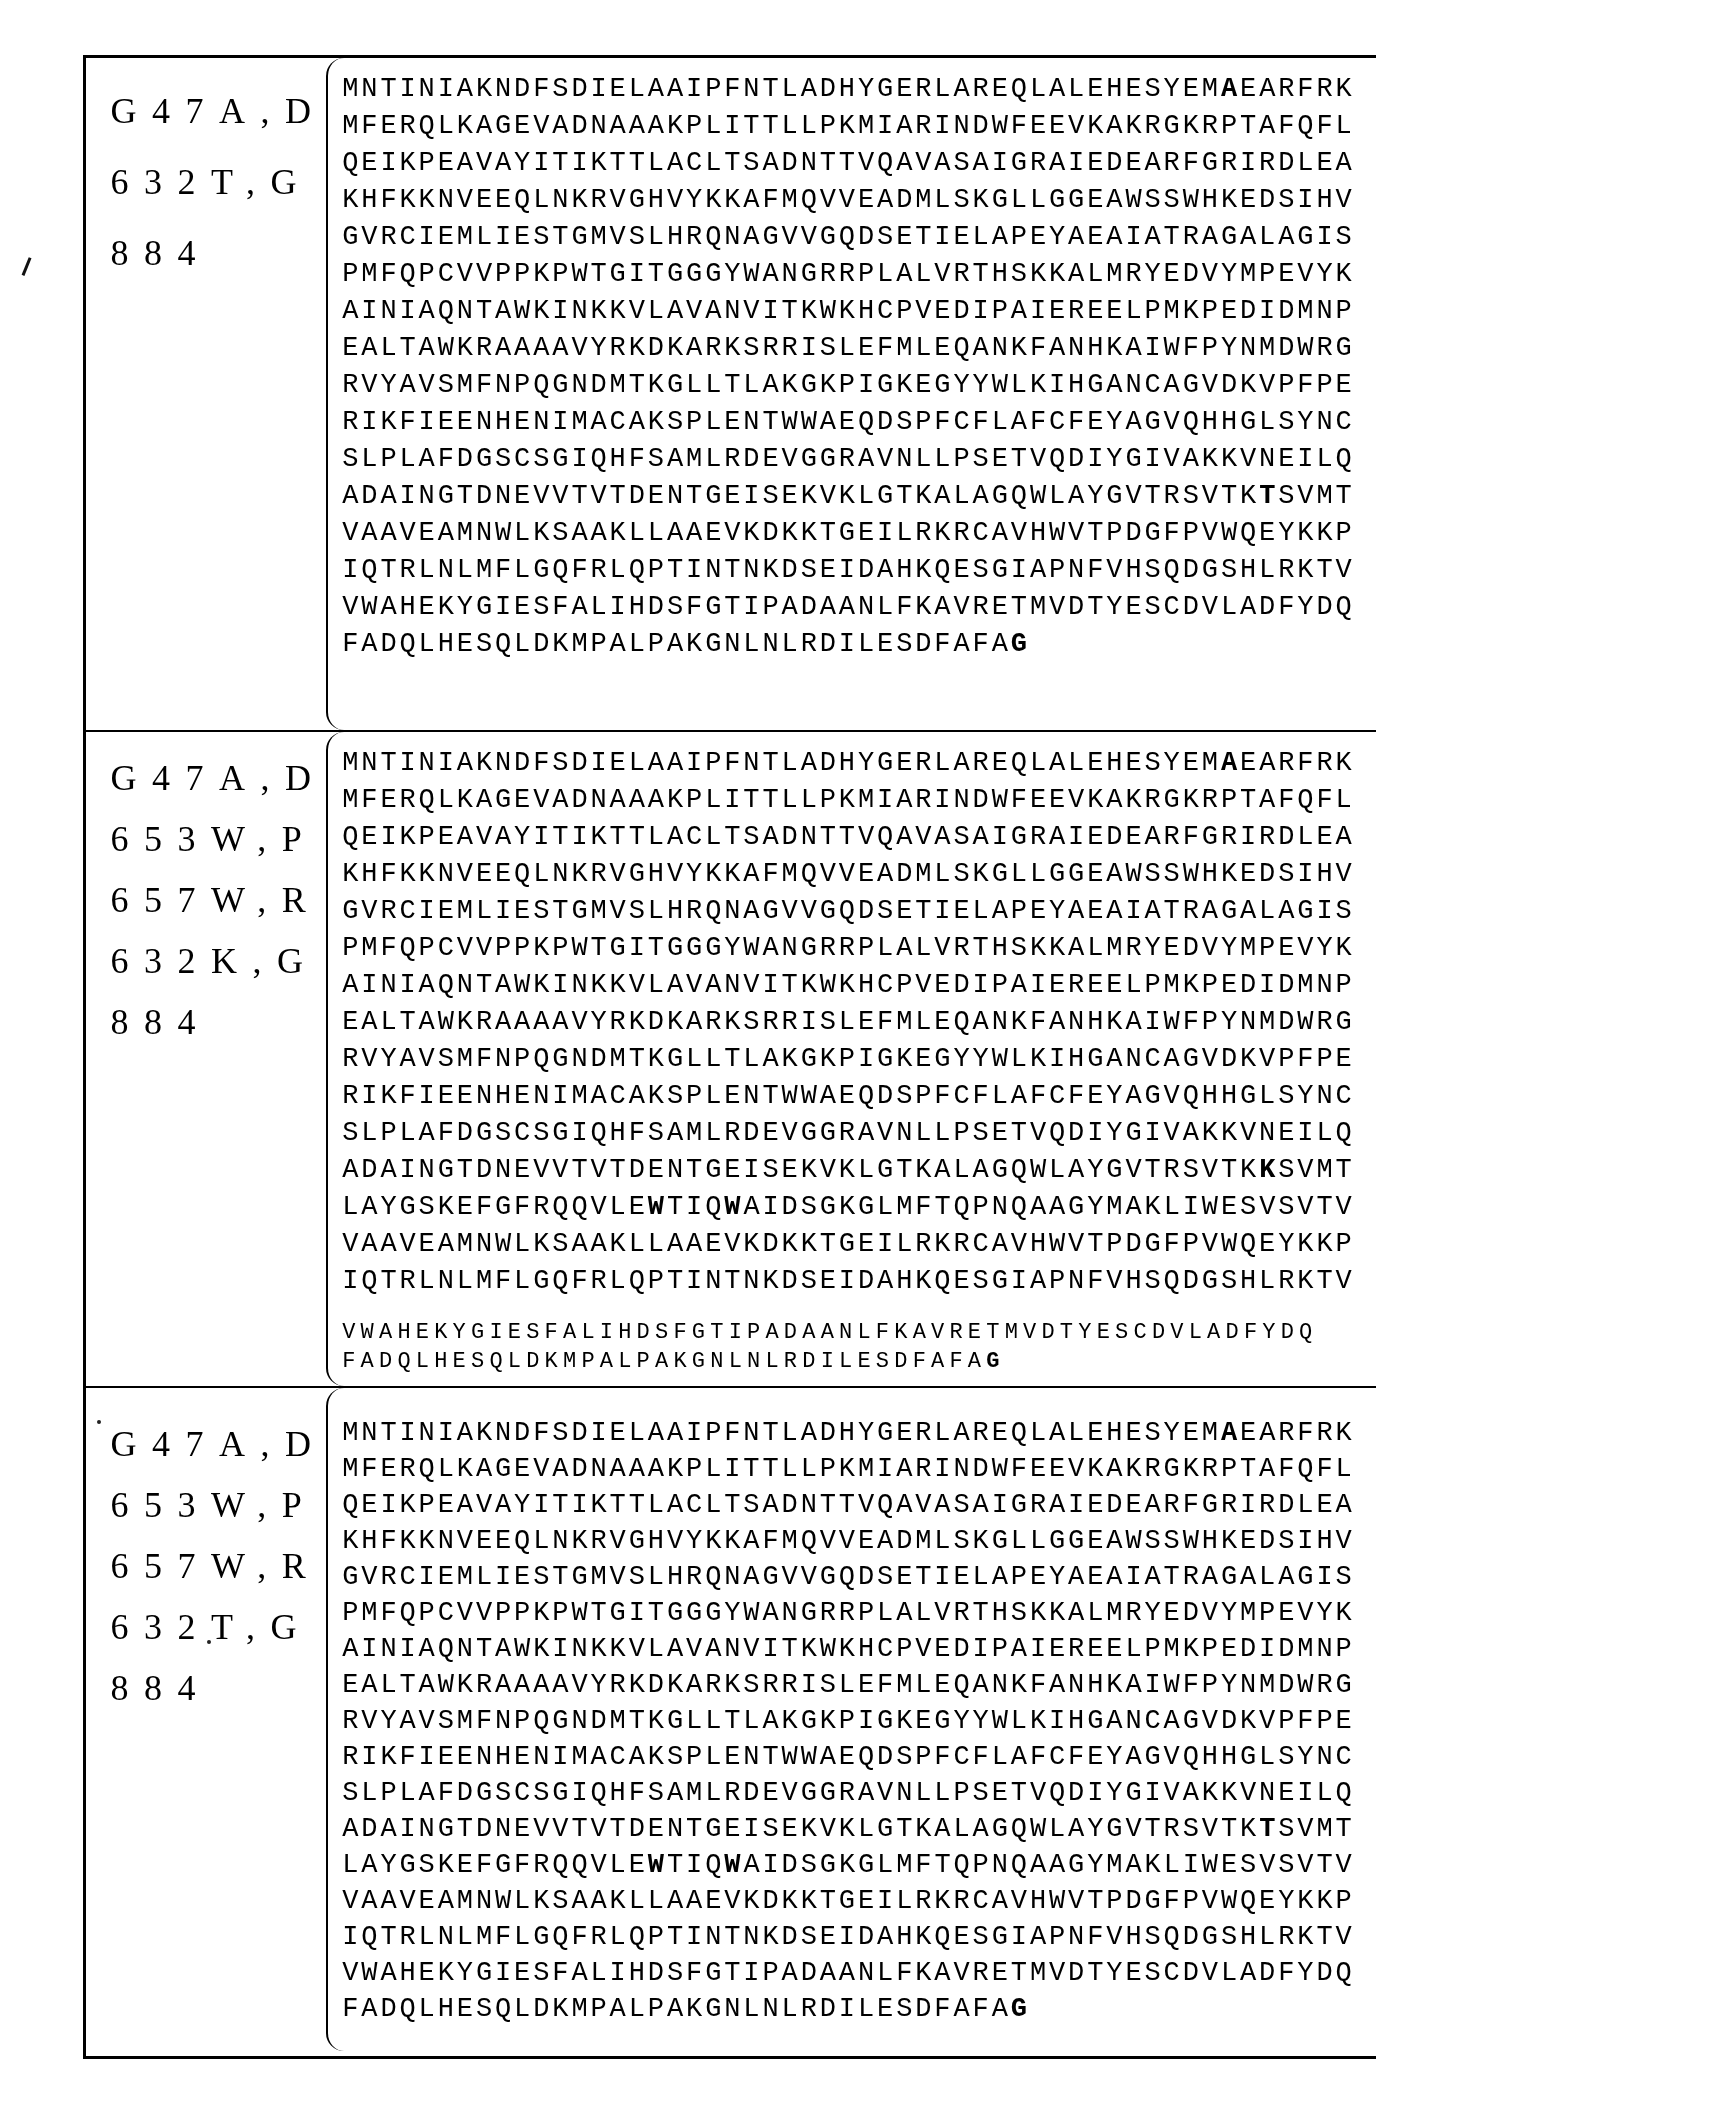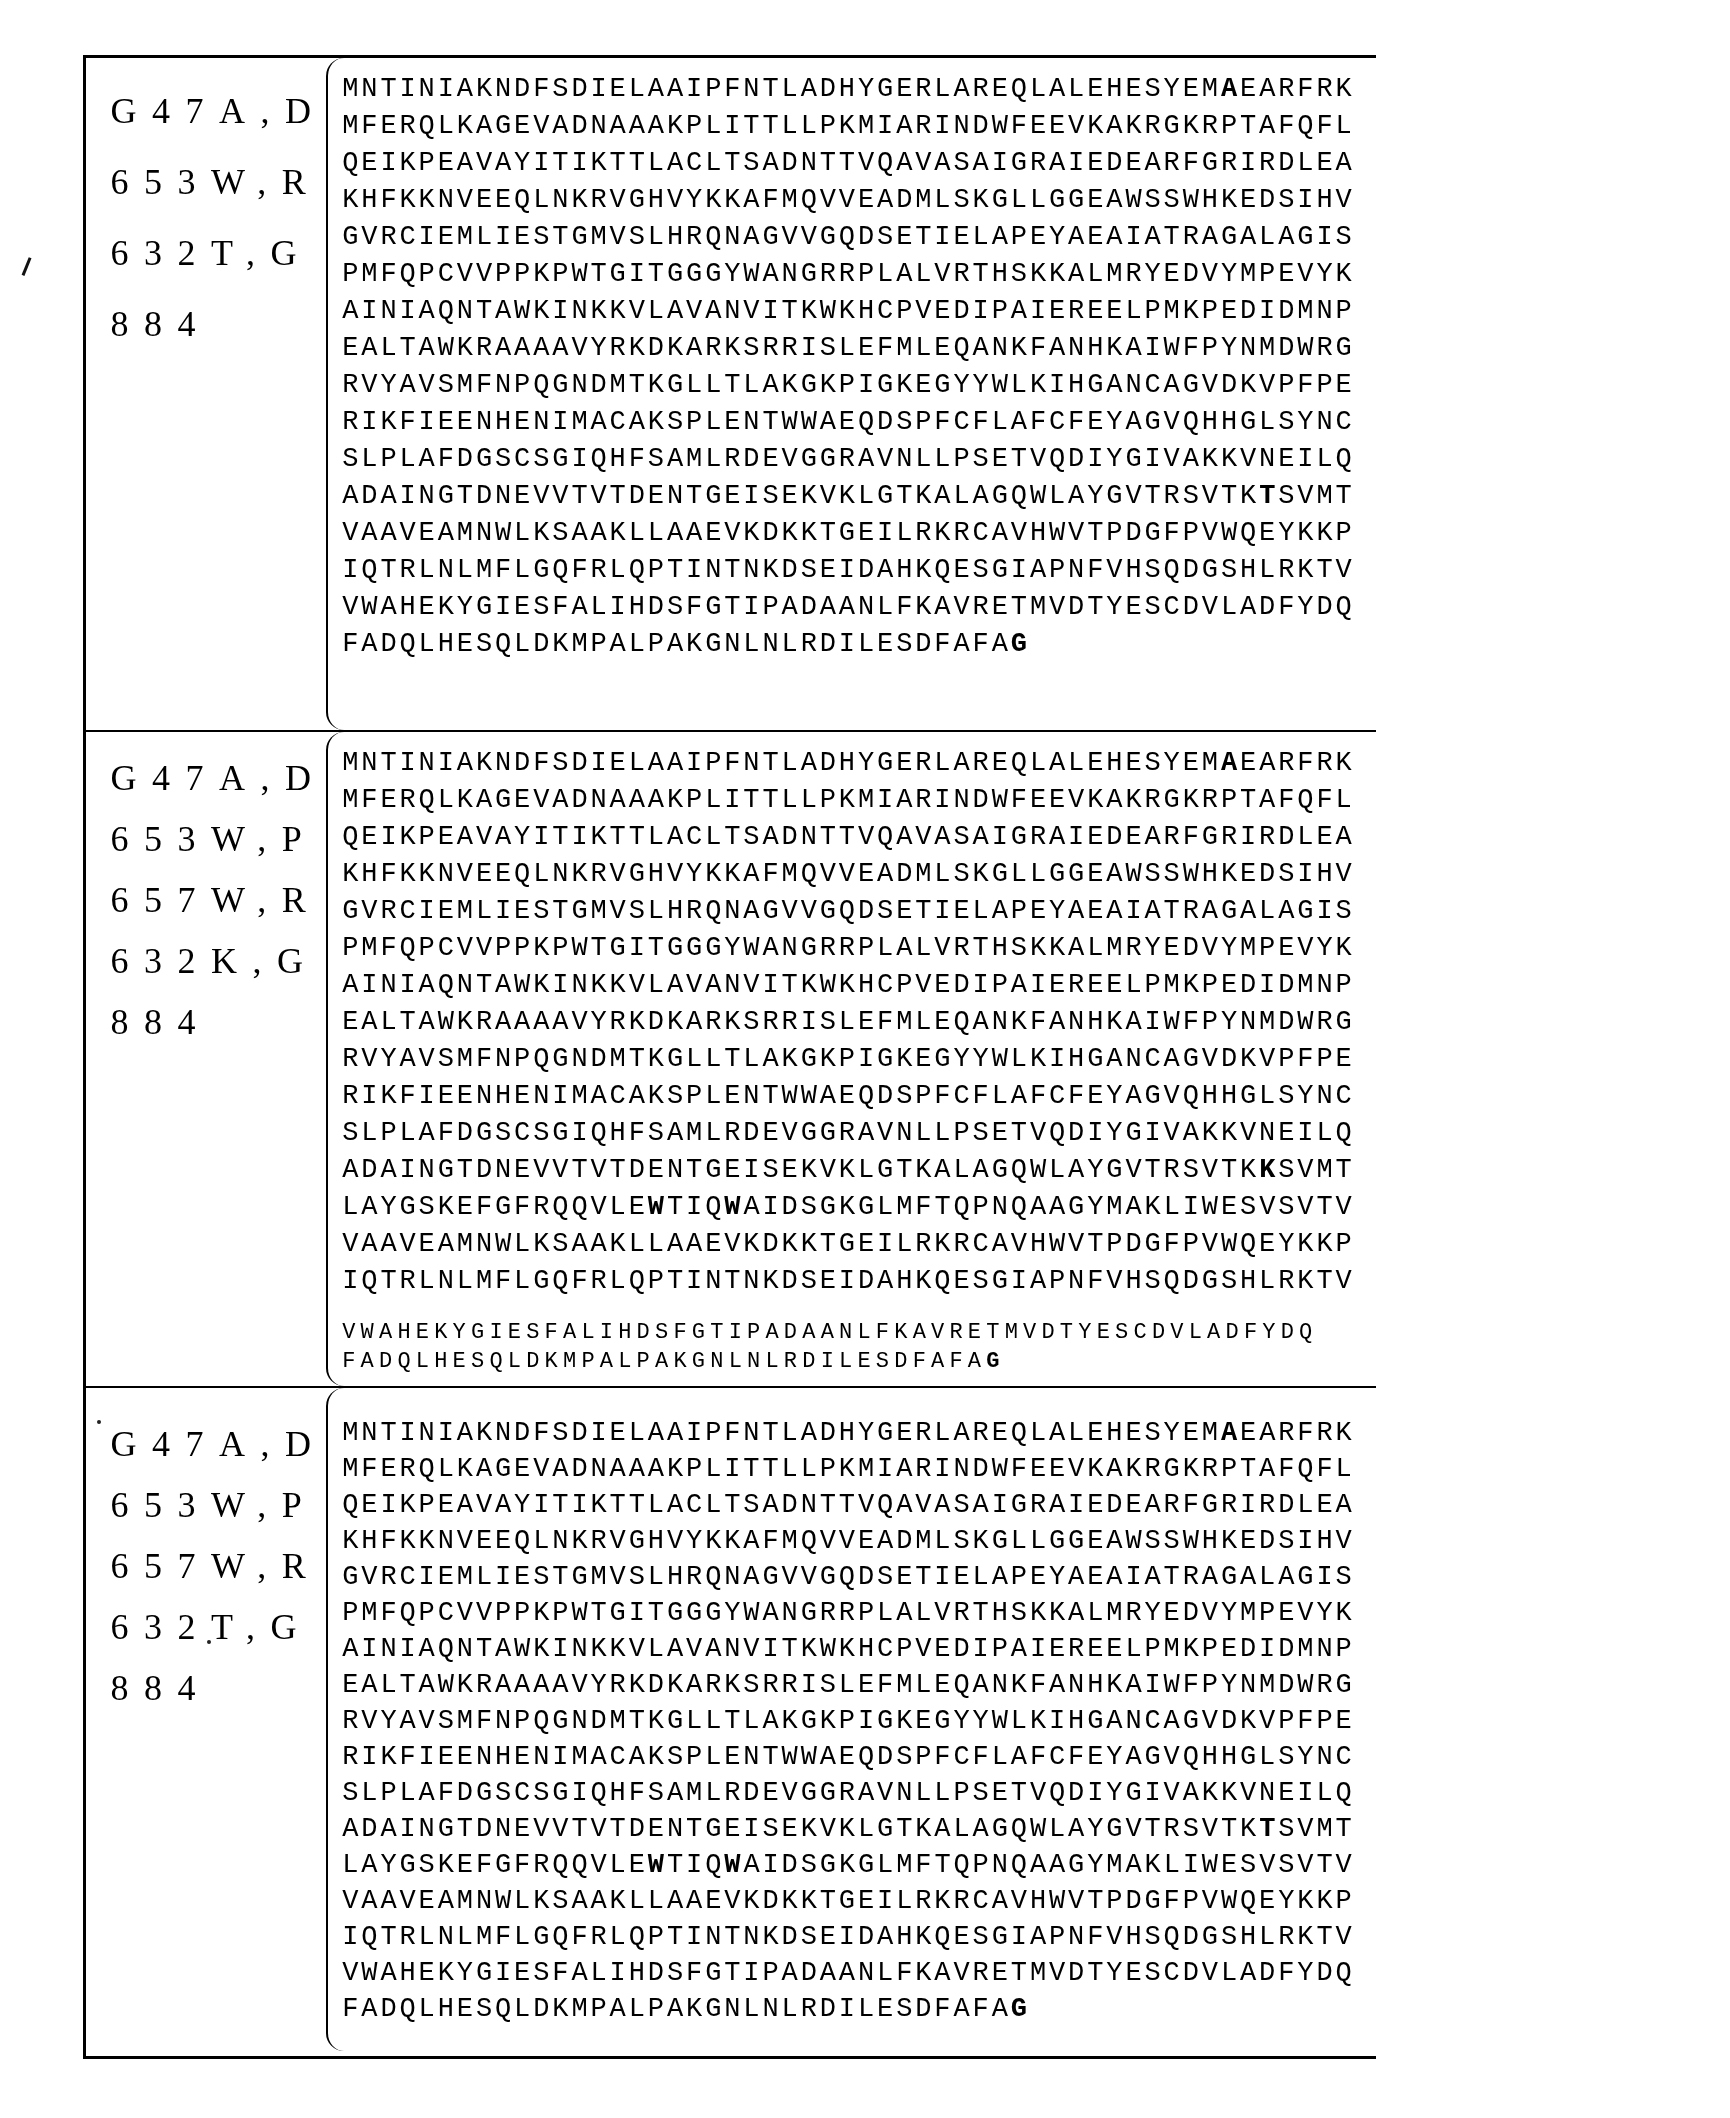--- a/index.html
+++ b/index.html
@@ -74,21 +74,20 @@
   .speck.s2{left:97px;top:1420px;}
 </style>
 </head>
 <body>
 
 <div class="page">
   <div class="table">
       <div class="trow r0">
         <div class="cell mut">
           <div class="mut-line">G47A,D</div>
-          <div class="mut-line">653W,R</div>
           <div class="mut-line">632T,G</div>
           <div class="mut-line">884</div>
         </div>
         <div class="cell seq">
           <div class="seq-line"><span>MNTINIAKNDFSDIELAAIPFNTLADHYGERLAREQLALEHESYEM</span><b>A</b><span>EARFRK</span></div>
           <div class="seq-line"><span>MFERQLKAGEVADNAAAKPLITTLLPKMIARINDWFEEVKAKRGKRPTAFQFL</span></div>
           <div class="seq-line"><span>QEIKPEAVAYITIKTTLACLTSADNTTVQAVASAIGRAIEDEARFGRIRDLEA</span></div>
           <div class="seq-line"><span>KHFKKNVEEQLNKRVGHVYKKAFMQVVEADMLSKGLLGGEAWSSWHKEDSIHV</span></div>
           <div class="seq-line"><span>GVRCIEMLIESTGMVSLHRQNAGVVGQDSETIELAPEYAEAIATRAGALAGIS</span></div>
           <div class="seq-line"><span>PMFQPCVVPPKPWTGITGGGYWANGRRPLALVRTHSKKALMRYEDVYMPEVYK</span></div>

